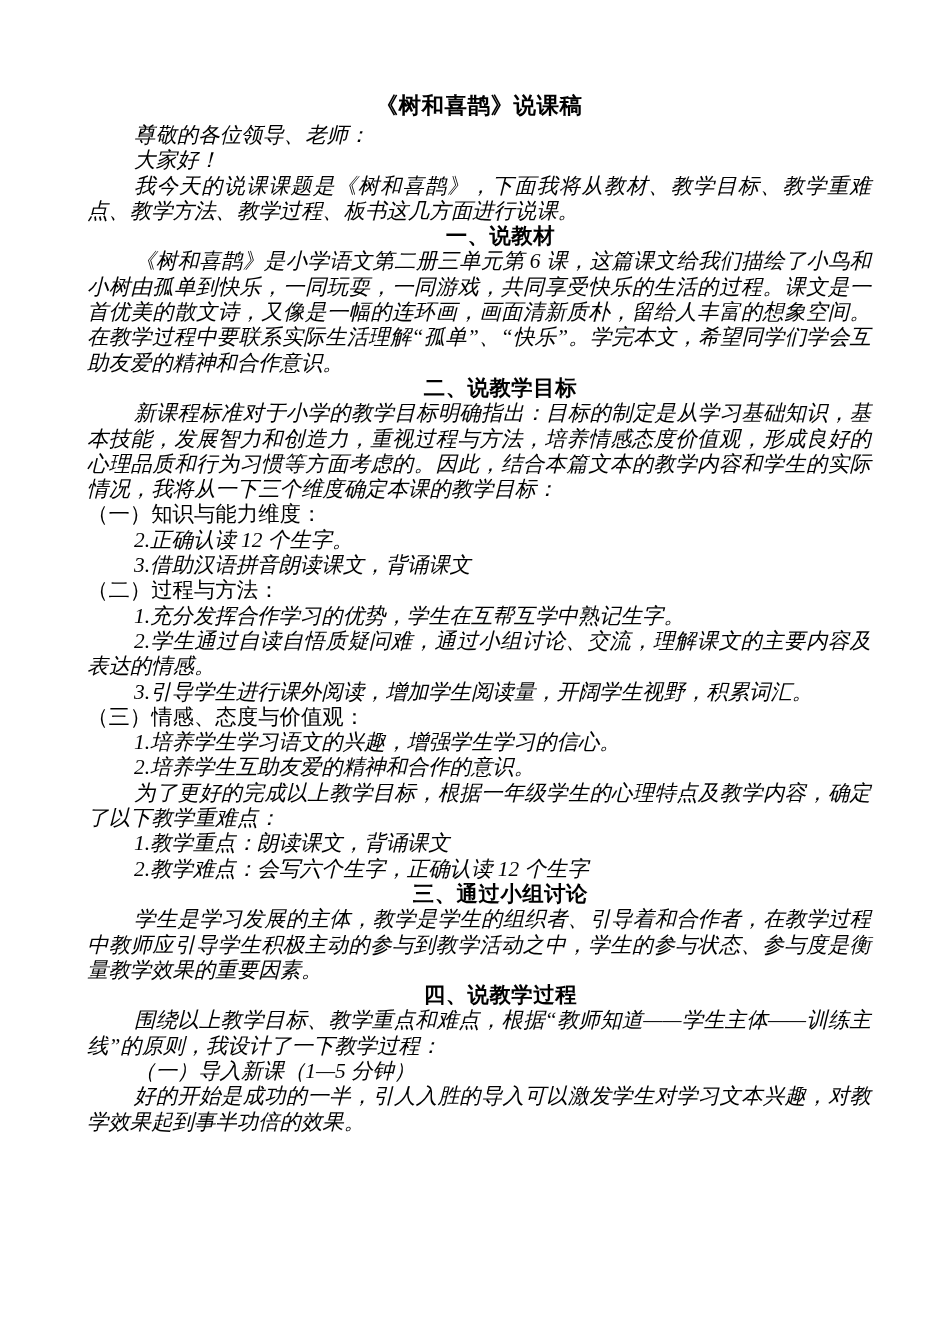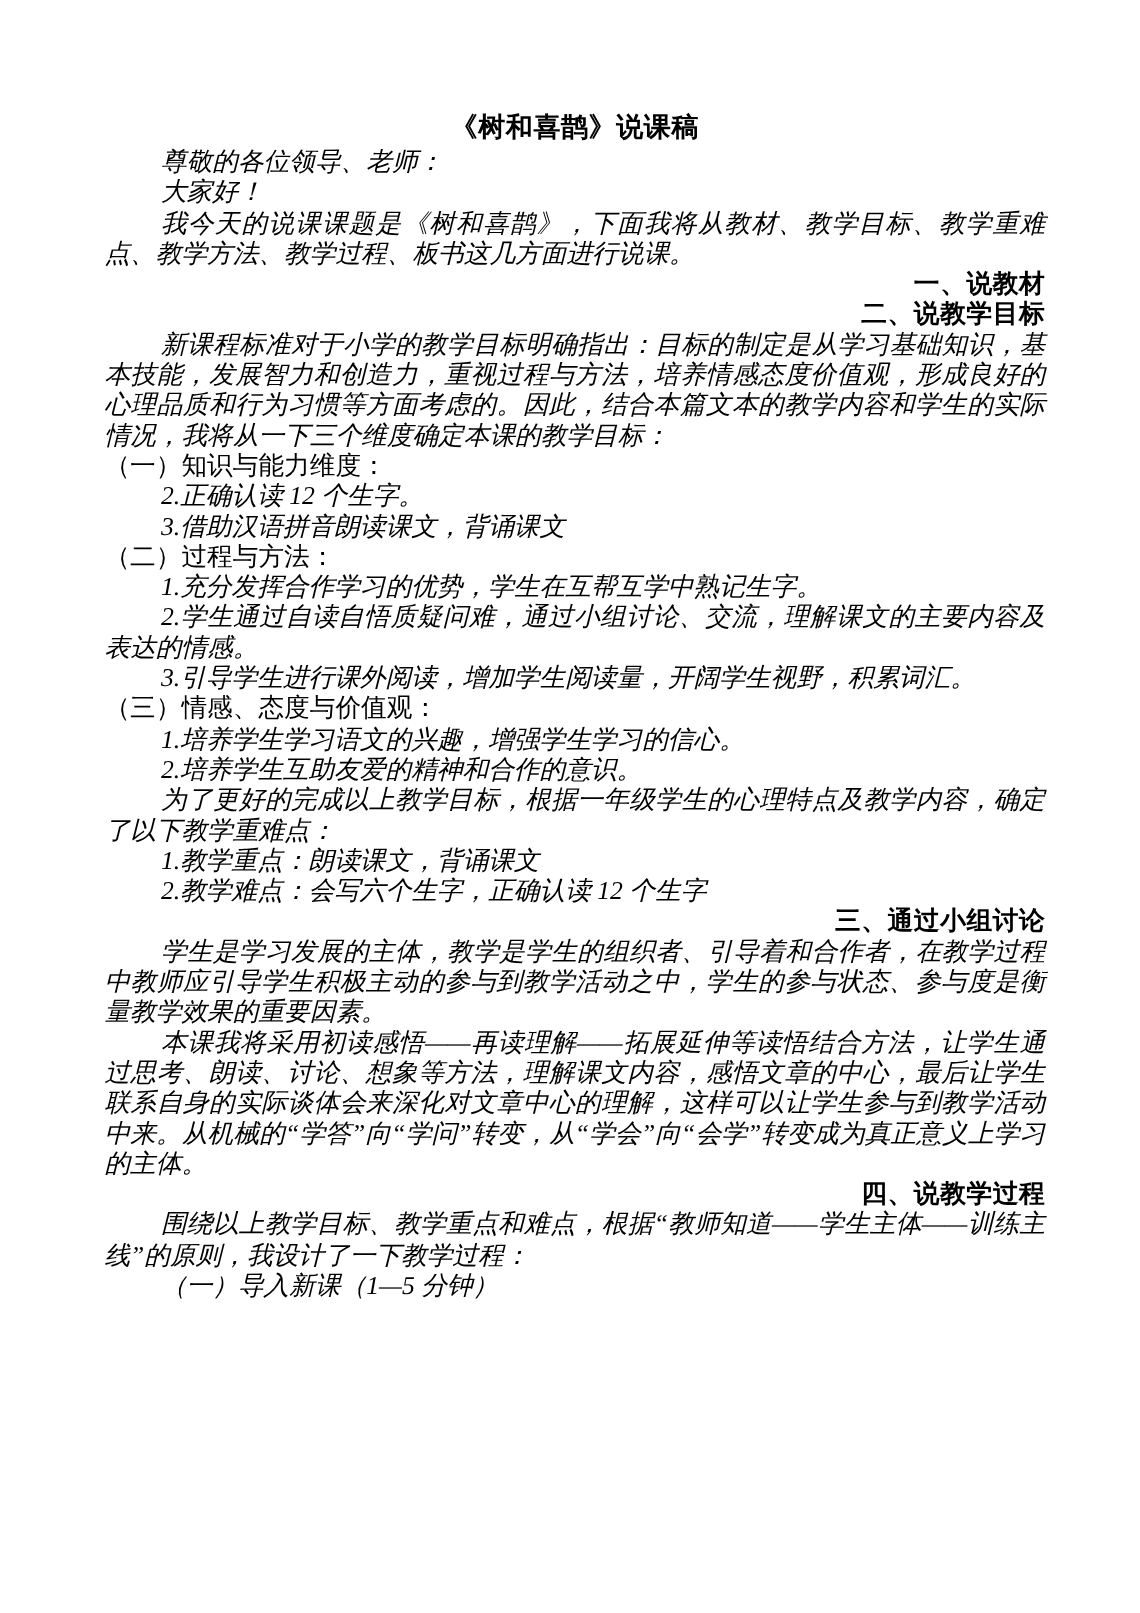--- a/index.html
+++ b/index.html
@@ -41,51 +41,52 @@
   .content p.para {
     text-indent: 2.2em;
     font-style: italic;
   }
   .content p.flush {
     text-indent: 0;
   }
   .content p.heading {
     font-weight: bold;
     text-indent: 2em;
-    text-align: right;
+    text-align: center;
     letter-spacing: 0.5px;
   }
 </style>
 </head>
 <body>
 
 <div class="page">
   <div class="content">
     <h1 class="doc-title">《树和喜鹊》说课稿</h1>
     <div id="doc-body">
         <p class="para">尊敬的各位领导、老师：</p>
         <p class="para">大家好！</p>
         <p class="para">我今天的说课课题是《树和喜鹊》，下面我将从教材、教学目标、教学重难点、教学方法、教学过程、板书这几方面进行说课。</p>
         <p class="heading">一、说教材</p>
+        <p class="para">《树和喜鹊》是小学语文第二册三单元第 6 课，这篇课文给我们描绘了小鸟和小树由孤单到快乐，一同玩耍，一同游戏，共同享受快乐的生活的过程。课文是一首优美的散文诗，又像是一幅的连环画，画面清新质朴，留给人丰富的想象空间。在教学过程中要联系实际生活理解“孤单”、“快乐”。学完本文，希望同学们学会互助友爱的精神和合作意识。</p>
         <p class="heading">二、说教学目标</p>
         <p class="para">新课程标准对于小学的教学目标明确指出：目标的制定是从学习基础知识，基本技能，发展智力和创造力，重视过程与方法，培养情感态度价值观，形成良好的心理品质和行为习惯等方面考虑的。因此，结合本篇文本的教学内容和学生的实际情况，我将从一下三个维度确定本课的教学目标：</p>
         <p class="flush">（一）知识与能力维度：</p>
         <p class="para">2.正确认读 12 个生字。</p>
         <p class="para">3.借助汉语拼音朗读课文，背诵课文</p>
         <p class="flush">（二）过程与方法：</p>
         <p class="para">1.充分发挥合作学习的优势，学生在互帮互学中熟记生字。</p>
         <p class="para">2.学生通过自读自悟质疑问难，通过小组讨论、交流，理解课文的主要内容及表达的情感。</p>
         <p class="para">3.引导学生进行课外阅读，增加学生阅读量，开阔学生视野，积累词汇。</p>
         <p class="flush">（三）情感、态度与价值观：</p>
         <p class="para">1.培养学生学习语文的兴趣，增强学生学习的信心。</p>
         <p class="para">2.培养学生互助友爱的精神和合作的意识。</p>
         <p class="para">为了更好的完成以上教学目标，根据一年级学生的心理特点及教学内容，确定了以下教学重难点：</p>
         <p class="para">1.教学重点：朗读课文，背诵课文</p>
         <p class="para">2.教学难点：会写六个生字，正确认读 12 个生字</p>
         <p class="heading">三、通过小组讨论</p>
         <p class="para">学生是学习发展的主体，教学是学生的组织者、引导着和合作者，在教学过程中教师应引导学生积极主动的参与到教学活动之中，学生的参与状态、参与度是衡量教学效果的重要因素。</p>
-        <p class="para">本课我将采用初读感悟——再读理解——拓展延伸等读悟结合方法，让学生通过思考、朗读、讨论、想象等方法，理解课文内容，感悟文章的中心，最后让学生联系自身的实际谈体会来深化对文章中心的理解，这样可以让学生参与到教学活动中来。从机械的“学答”向“学问”转变，从“学会”向“会学”转变成为真正意义上学习的主体。</p>
         <p class="heading">四、说教学过程</p>
         <p class="para">围绕以上教学目标、教学重点和难点，根据“教师知道——学生主体——训练主线”的原则，我设计了一下教学过程：</p>
         <p class="para">（一）导入新课（1—5 分钟）</p>
+        <p class="para">好的开始是成功的一半，引人入胜的导入可以激发学生对学习文本兴趣，对教学效果起到事半功倍的效果。</p>
       </div>
   </div>
 </div>
 
 </body></html>

